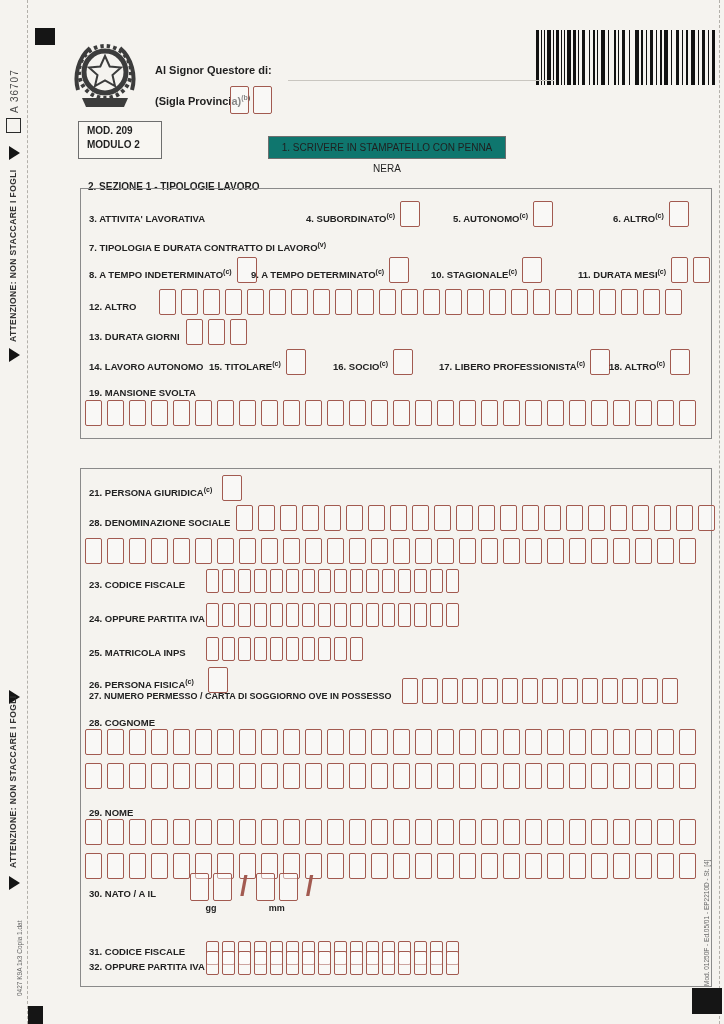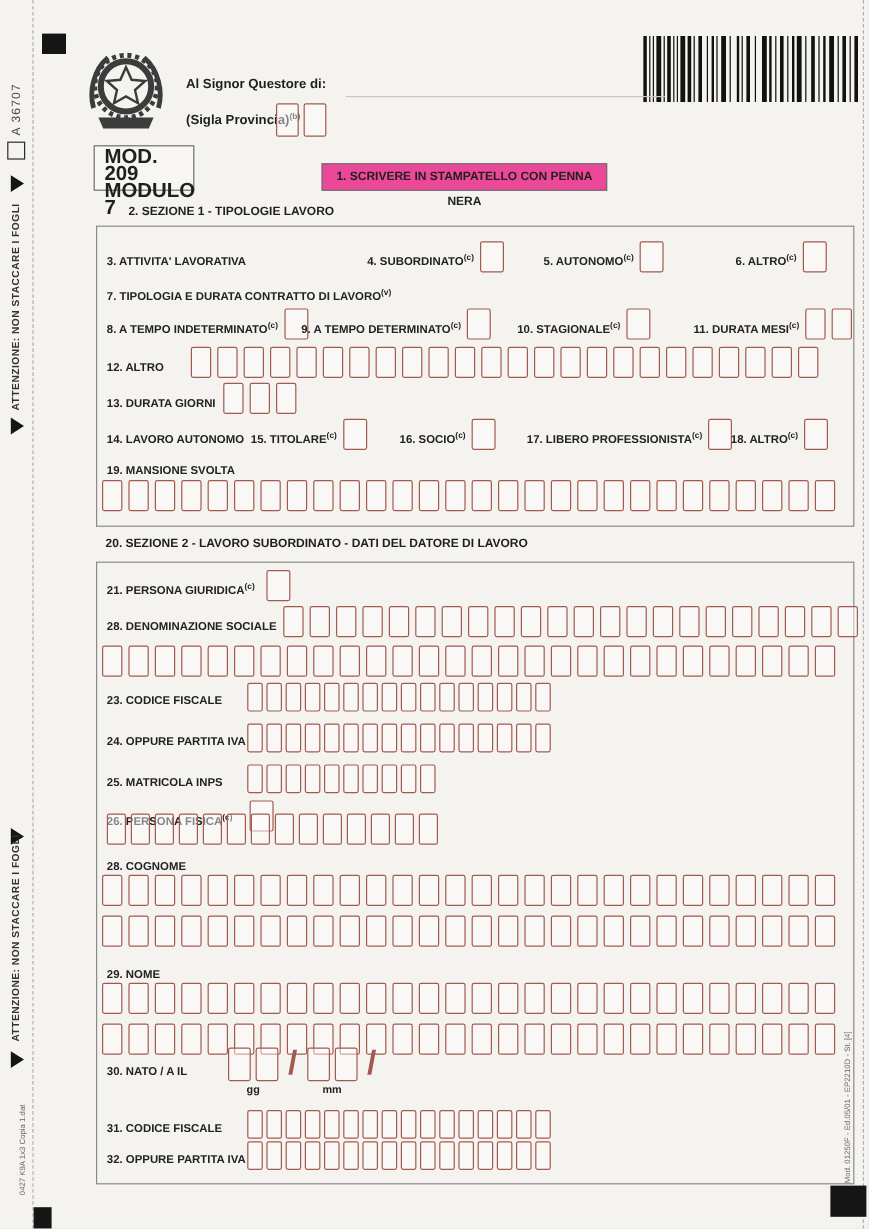--- a/index.html
+++ b/index.html
@@ -14,23 +14,23 @@
   .tri{position:absolute;width:0;height:0;border-top:7px solid transparent;
        border-bottom:7px solid transparent;border-left:11px solid #151515;}
   .regmark{position:absolute;background:#151515;}
   .sq-open{position:absolute;width:13px;height:13px;border:1.6px solid #2b2b2b;background:transparent;}
   .title{position:absolute;left:240px;top:38px;width:300px;text-align:center;
          font-size:13.5px;font-weight:bold;letter-spacing:.3px;}
   .addr{position:absolute;left:155px;top:64px;font-size:11px;font-weight:bold;}
   .addrline{position:absolute;left:288px;top:80px;width:266px;border-bottom:1.2px solid #c9c6c0;}
   .prov{position:absolute;left:155px;top:94px;font-size:11px;font-weight:bold;}
   .modbox{position:absolute;left:78px;top:121px;width:74px;height:34px;border:1.2px solid #6e6e6e;
-          font-size:17px;font-weight:bold;padding:2px 0 0 8px;line-height:14px;background:#f8f6f2;}
+          font-size:10px;font-weight:bold;padding:2px 0 0 8px;line-height:14px;background:#f8f6f2;}
   .instr{position:absolute;left:268px;top:136px;width:236px;height:21px;border:1.2px solid #6e6e6e;
-         font-size:10px;font-weight:bold;text-align:center;line-height:21px;background:#ec4899;}
+         font-size:10px;font-weight:normal;text-align:center;line-height:21px;background:#0f766e;}
   .sechead{position:absolute;left:88px;font-size:10px;font-weight:bold;}
   .sec{position:absolute;left:80px;width:630px;border:1px solid #8a8a8a;}
   .fg{position:absolute;display:flex;align-items:flex-end;gap:5px;}
   .lbl{font-size:9.5px;font-weight:bold;white-space:nowrap;margin-bottom:3px;color:#222;}
   .lbl .sup{font-size:7px;vertical-align:super;}
   .lblw{width:112px;}
   .br{display:flex;gap:5px;}
   .br .cb{width:17px;height:26px;border:1.6px solid #a25a50;border-radius:2px;
           background:rgba(255,255,255,.45);box-sizing:border-box;}
   .br.sm{gap:3px;} .br.sm .cb{width:13px;height:24px;border-width:1.4px;}
@@ -119,25 +119,25 @@
   <div class="addrline"></div>
   <div class="prov"><span>(Sigla Provincia)</span><span class="sup" style="font-size:7px;vertical-align:super;">(b)</span></div>
   <div class="fg" style="left:230px;top:86px;">
     <span class="br date">
         <span class="cb"></span>
         <span class="cb"></span>
       </span>
   </div>
   <div class="modbox">
     <div>MOD. 209</div>
-    <div>MODULO 7</div>
+    <div>MODULO 2</div>
   </div>
   <div class="instr">1. SCRIVERE IN STAMPATELLO CON PENNA NERA</div>
 
-  <div class="sechead" style="top:171px;margin-left:19px;">2. SEZIONE 1 - TIPOLOGIE LAVORO</div>
+  <div class="sechead" style="top:181px;">2. SEZIONE 1 - TIPOLOGIE LAVORO</div>
   <div class="sec" style="top:188px;height:249px;">
     <div class="fg" style="left:8px;top:24px;">
       <span class="lbl">3. ATTIVITA' LAVORATIVA</span>
       </div>
     <div class="fg" style="left:225px;top:12px;">
       <span class="lbl"><span>4. SUBORDINATO</span><span class="sup">(c)</span></span>
       <span class="br lg">
           <span class="cb"></span>
         </span>
       </div>
@@ -279,21 +279,20 @@
           <span class="cb"></span>
           <span class="cb"></span>
           <span class="cb"></span>
           <span class="cb"></span>
           <span class="cb"></span>
           <span class="cb"></span>
         </span>
       </div>
   </div>
 
-  <div class="sechead" style="top:448px;">20. SEZIONE 2 - LAVORO SUBORDINATO - DATI DEL DATORE DI LAVORO</div>
   <div class="sec" style="top:468px;height:517px;">
     <div class="fg" style="left:8px;top:6px;gap:10px;">
       <span class="lbl"><span>21. PERSONA GIURIDICA</span><span class="sup">(c)</span></span>
       <span class="br lg">
           <span class="cb"></span>
         </span>
       </div>
     <div class="fg" style="left:8px;top:36px;gap:6px;">
       <span class="lbl">28. DENOMINAZIONE SOCIALE</span>
       <span class="br">
@@ -410,20 +409,21 @@
           <span class="cb"></span>
         </span>
       </div>
     <div class="fg" style="left:8px;top:198px;gap:14px;">
       <span class="lbl"><span>26. PERSONA FISICA</span><span class="sup">(c)</span></span>
       <span class="br lg">
           <span class="cb"></span>
         </span>
       </div>
     <div class="fg" style="left:8px;top:209px;gap:10px;">
+      <span class="lbl" style="font-size:9px;">27. NUMERO PERMESSO / CARTA DI SOGGIORNO OVE IN POSSESSO</span>
       <span class="br md">
           <span class="cb"></span>
           <span class="cb"></span>
           <span class="cb"></span>
           <span class="cb"></span>
           <span class="cb"></span>
           <span class="cb"></span>
           <span class="cb"></span>
           <span class="cb"></span>
           <span class="cb"></span>
@@ -580,21 +580,21 @@
       <span class="slash">/</span>
       <span class="dg">
         <span class="br date">
             <span class="cb"></span>
             <span class="cb"></span>
           </span>
         <span class="sub">mm</span>
         </span>
       <span class="slash">/</span>
     </div>
-    <div class="fg" style="left:8px;top:456px;">
+    <div class="fg" style="left:8px;top:472px;align-items:center;">
       <span class="lbl lblw">31. CODICE FISCALE</span>
       <span class="br sm">
           <span class="cb"></span>
           <span class="cb"></span>
           <span class="cb"></span>
           <span class="cb"></span>
           <span class="cb"></span>
           <span class="cb"></span>
           <span class="cb"></span>
           <span class="cb"></span>

